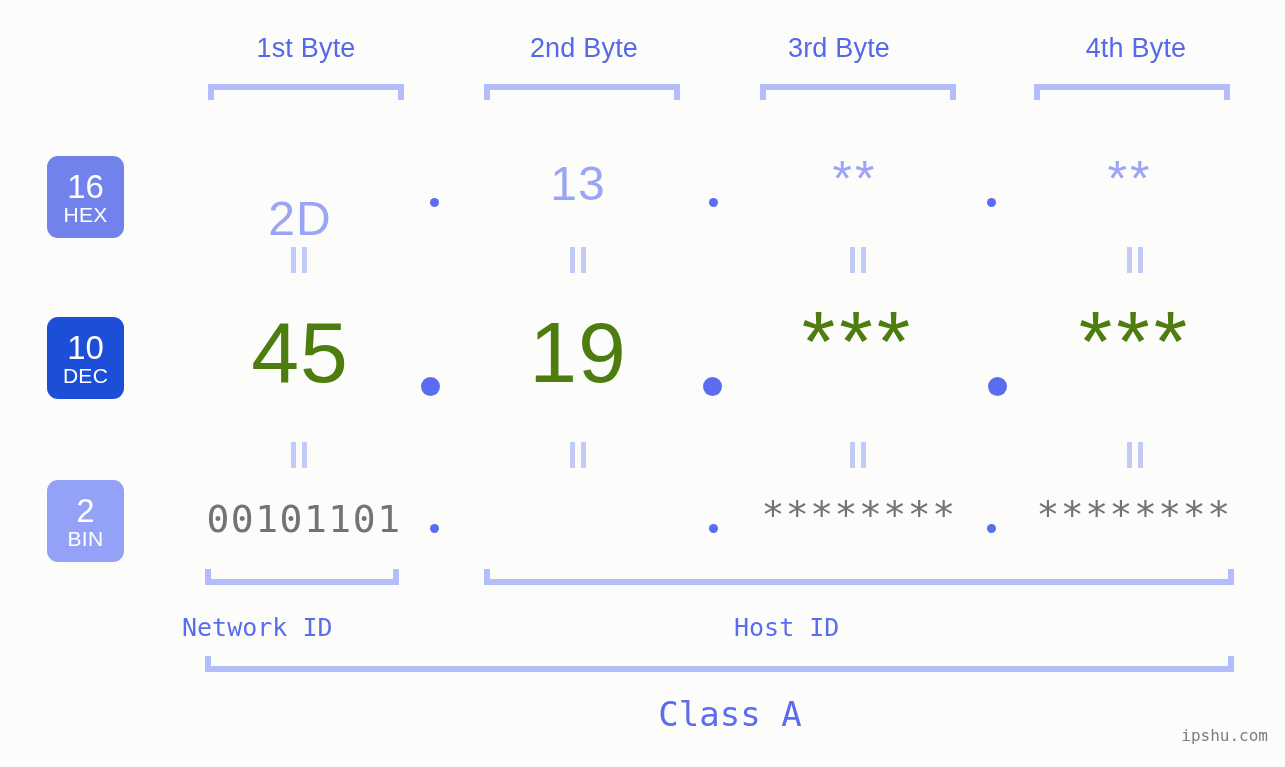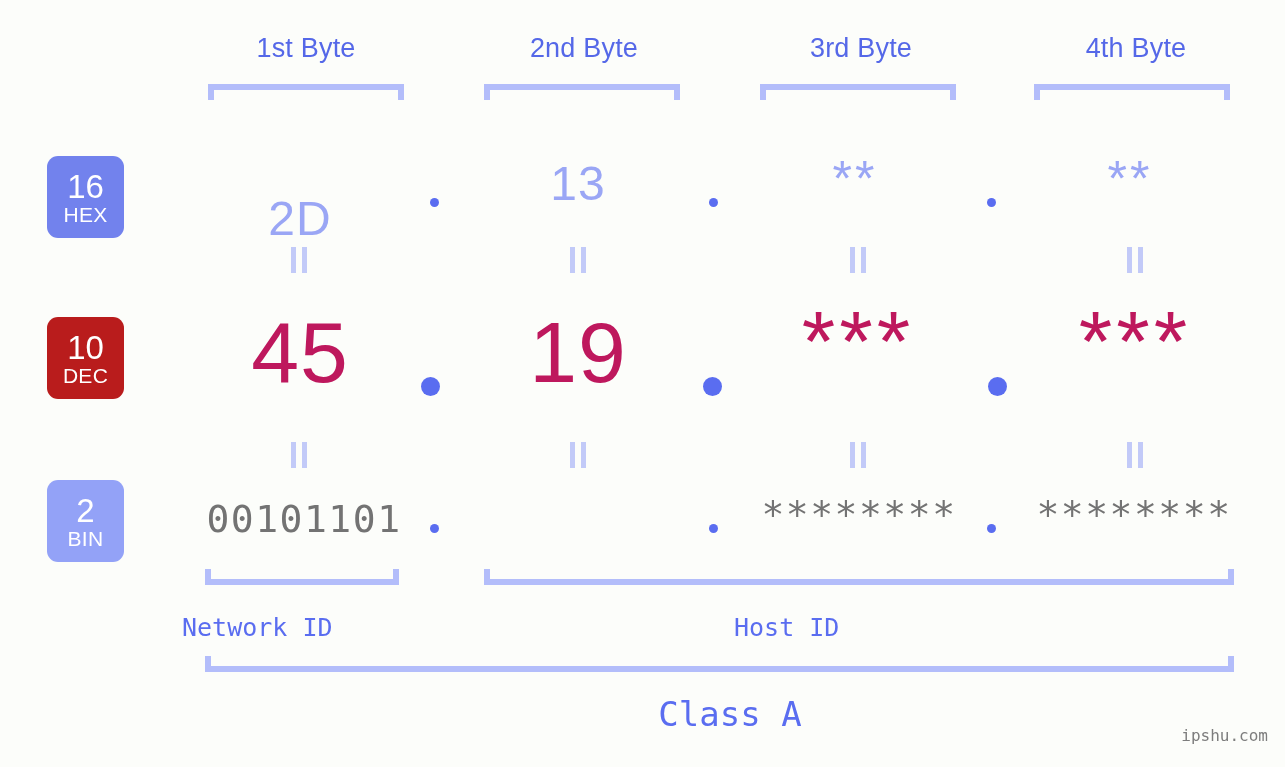--- a/index.html
+++ b/index.html
@@ -87,21 +87,21 @@
     letter-spacing: 1px;
   }
   .hex-val.stars {
     font-size: 50px;
     letter-spacing: 3px;
   }
 
   .dec-val {
     font-family: "Liberation Sans", sans-serif;
     font-size: 86px;
-    color: #be185d;
+    color: #4d7c0f;
     letter-spacing: 1px;
   }
   .dec-val.stars {
     letter-spacing: 4px;
   }
 
   .bin-val {
     font-family: "DejaVu Sans Mono", monospace;
     font-size: 38px;
     color: #737373;
@@ -163,21 +163,21 @@
     letter-spacing: 0px;
   }
 </style>
 </head>
 <body>
 
 <div id="stage">
 
   <div class="byte-label" style="left:180px; width:252px;">1st Byte</div>
   <div class="byte-label" style="left:458px; width:252px;">2nd Byte</div>
-  <div class="byte-label" style="left:735px; width:252px;">3rd Byte</div>
+  <div class="byte-label" style="left:713px; width:252px;">3rd Byte</div>
   <div class="byte-label" style="left:1010px; width:252px;">4th Byte</div>
 
   <div class="bracket" style="left:208px; width:196px; top:84px;"></div>
   <div class="bracket" style="left:484px; width:196px; top:84px;"></div>
   <div class="bracket" style="left:760px; width:196px; top:84px;"></div>
   <div class="bracket" style="left:1034px; width:196px; top:84px;"></div>
 
   <div class="badge" style="top:156px; background:#7282ed;">
     <span class="num">16</span>
     <span class="nm">HEX</span>
@@ -202,21 +202,21 @@
     </div>
   <div class="eqmark" style="left:850px; top:247px;">
       <i></i>
       <i></i>
     </div>
   <div class="eqmark" style="left:1127px; top:247px;">
       <i></i>
       <i></i>
     </div>
 
-  <div class="badge" style="top:317px; background:#b91c1c;">
+  <div class="badge" style="top:317px; background:#1d4ed8;">
     <span class="num">10</span>
     <span class="nm">DEC</span>
   </div>
 
   <div class="cell dec-val" style="left:180px; width:240px; top:303px;">45</div>
   <div class="cell dec-val" style="left:458px; width:240px; top:303px;">19</div>
   <div class="cell dec-val stars" style="left:733px; width:250px; top:292px;">***</div>
   <div class="cell dec-val stars" style="left:1010px; width:250px; top:292px;">***</div>
 
   <div class="dot dot-dec" style="left:421px; top:377px;"></div>

